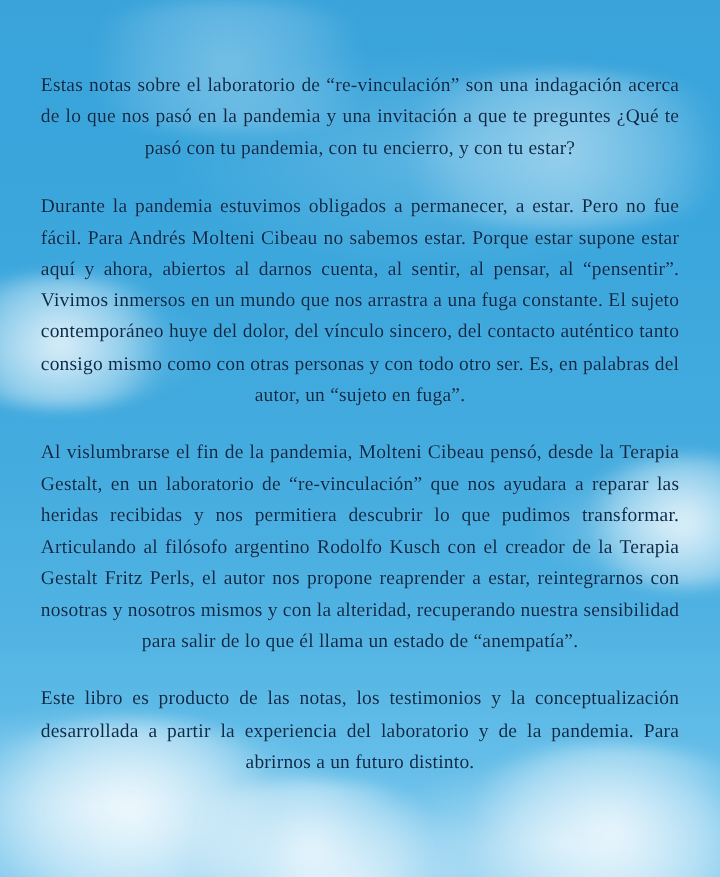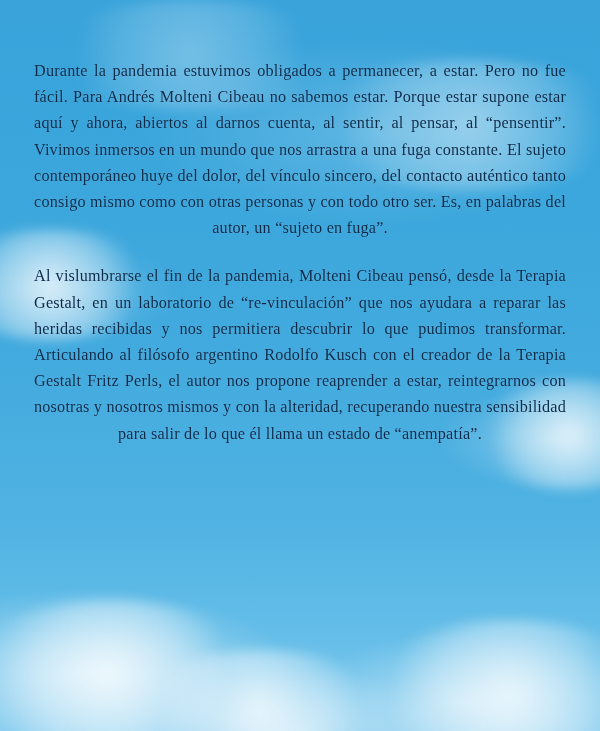--- a/index.html
+++ b/index.html
@@ -71,17 +71,19 @@
     <div class="cloud" style="left:-40px; top:600px; width:300px; height:150px;"></div>
     <div class="cloud" style="left:130px; top:650px; width:260px; height:120px;"></div>
     <div class="cloud" style="left:360px; top:620px; width:300px; height:150px;"></div>
     <div class="cloud" style="left:470px; top:380px; width:200px; height:110px;"></div>
     <div class="cloud" style="left:-60px; top:230px; width:220px; height:110px;"></div>
     <div class="cloud" style="left:300px; top:60px; width:340px; height:130px; opacity:0.55;"></div>
     <div class="cloud" style="left:40px; top:0px; width:300px; height:110px; opacity:0.4;"></div>
   </div>
 
   <div class="content">
+    <p class="para"><span>Estas notas sobre el laboratorio de “re-vinculación” son una indagación acerca de lo que nos pasó en la pandemia y una invitación a que te preguntes ¿Qué te pasó con tu pandemia, con tu encierro, y con tu estar?</span></p>
     <p class="para"><span>Durante la pandemia estuvimos obligados a permanecer, a estar. Pero no fue fácil. Para Andrés Molteni Cibeau no sabemos estar. Porque estar supone estar aquí y ahora, abiertos al darnos cuenta, al sentir, al pensar, al </span><span class="ital">“pensentir”</span><span>. Vivimos inmersos en un mundo que nos arrastra a una fuga constante. El sujeto contemporáneo huye del dolor, del vínculo sincero, del contacto auténtico tanto consigo mismo como con otras personas y con todo otro ser. Es, en palabras del autor, un </span><span class="ital">“sujeto en fuga”</span><span>.</span></p>
     <p class="para"><span>Al vislumbrarse el fin de la pandemia, Molteni Cibeau pensó, desde la Terapia Gestalt, en un laboratorio de “re-vinculación” que nos ayudara a reparar las heridas recibidas y nos permitiera descubrir lo que pudimos transformar. Articulando al filósofo argentino Rodolfo Kusch con el creador de la Terapia Gestalt Fritz Perls, el autor nos propone reaprender a estar, reintegrarnos con nosotras y nosotros mismos y con la alteridad, recuperando nuestra sensibilidad para salir de lo que él llama un estado de </span><span class="ital">“anempatía”</span><span>.</span></p>
+    <p class="para"><span>Este libro es producto de las notas, los testimonios y la conceptualización desarrollada a partir la experiencia del laboratorio y de la pandemia. Para abrirnos a un futuro distinto.</span></p>
   </div>
 
 </div>
 
 </body></html>

